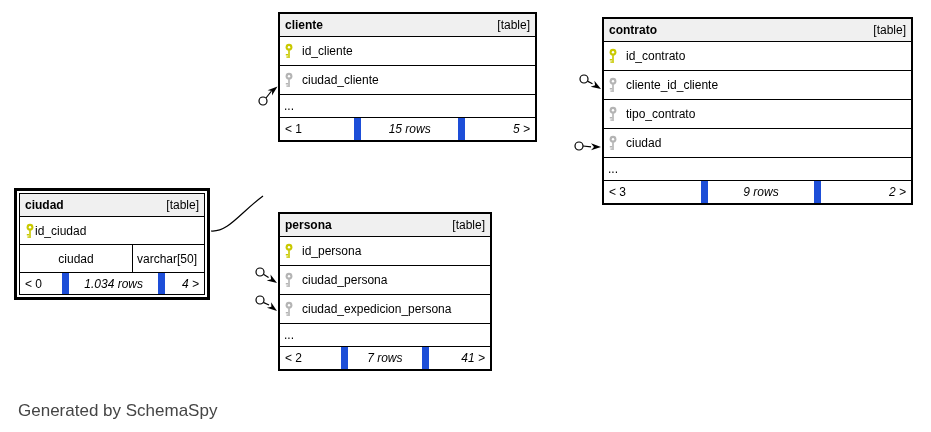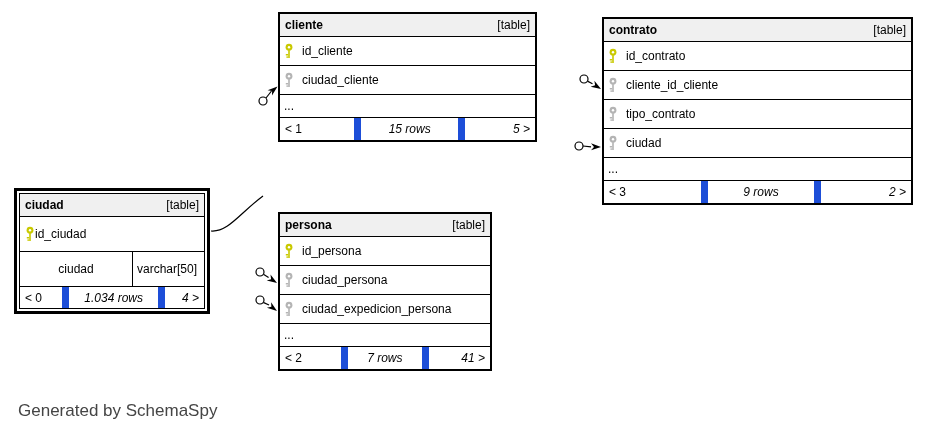--- a/index.html
+++ b/index.html
@@ -37,21 +37,21 @@
   .fcell.fl { justify-content:flex-start; }
   .fcell.fc { justify-content:center; }
   .fcell.fr { justify-content:flex-end; }
   
   .tbl-hl {
     position:absolute; background:#fff; border:3px solid #000;
     padding:2px; box-sizing:border-box;
   }
   .tbl-hl .inner { border:1px solid #000; }
   .tbl-hl .thead { height:22px; }
-  .crow { display:flex; height:35px; border-bottom:1px solid #000; box-sizing:border-box; }
+  .crow { display:flex; height:28px; border-bottom:1px solid #000; box-sizing:border-box; }
   .ccell { display:flex; align-items:center; box-sizing:border-box; padding:0 5px; }
   .namec { width:112px; }
   .namec.centered { justify-content:center; }
   .typec { flex:1; border-left:1px solid #000; padding:0 4px; }
   .tbl-hl .tfoot { height:21px; }
   
   svg.key { flex:0 0 auto; }
   svg.key.pk { color:#c9c900; }
   svg.key.fk { color:#b4b4b4; }
   

